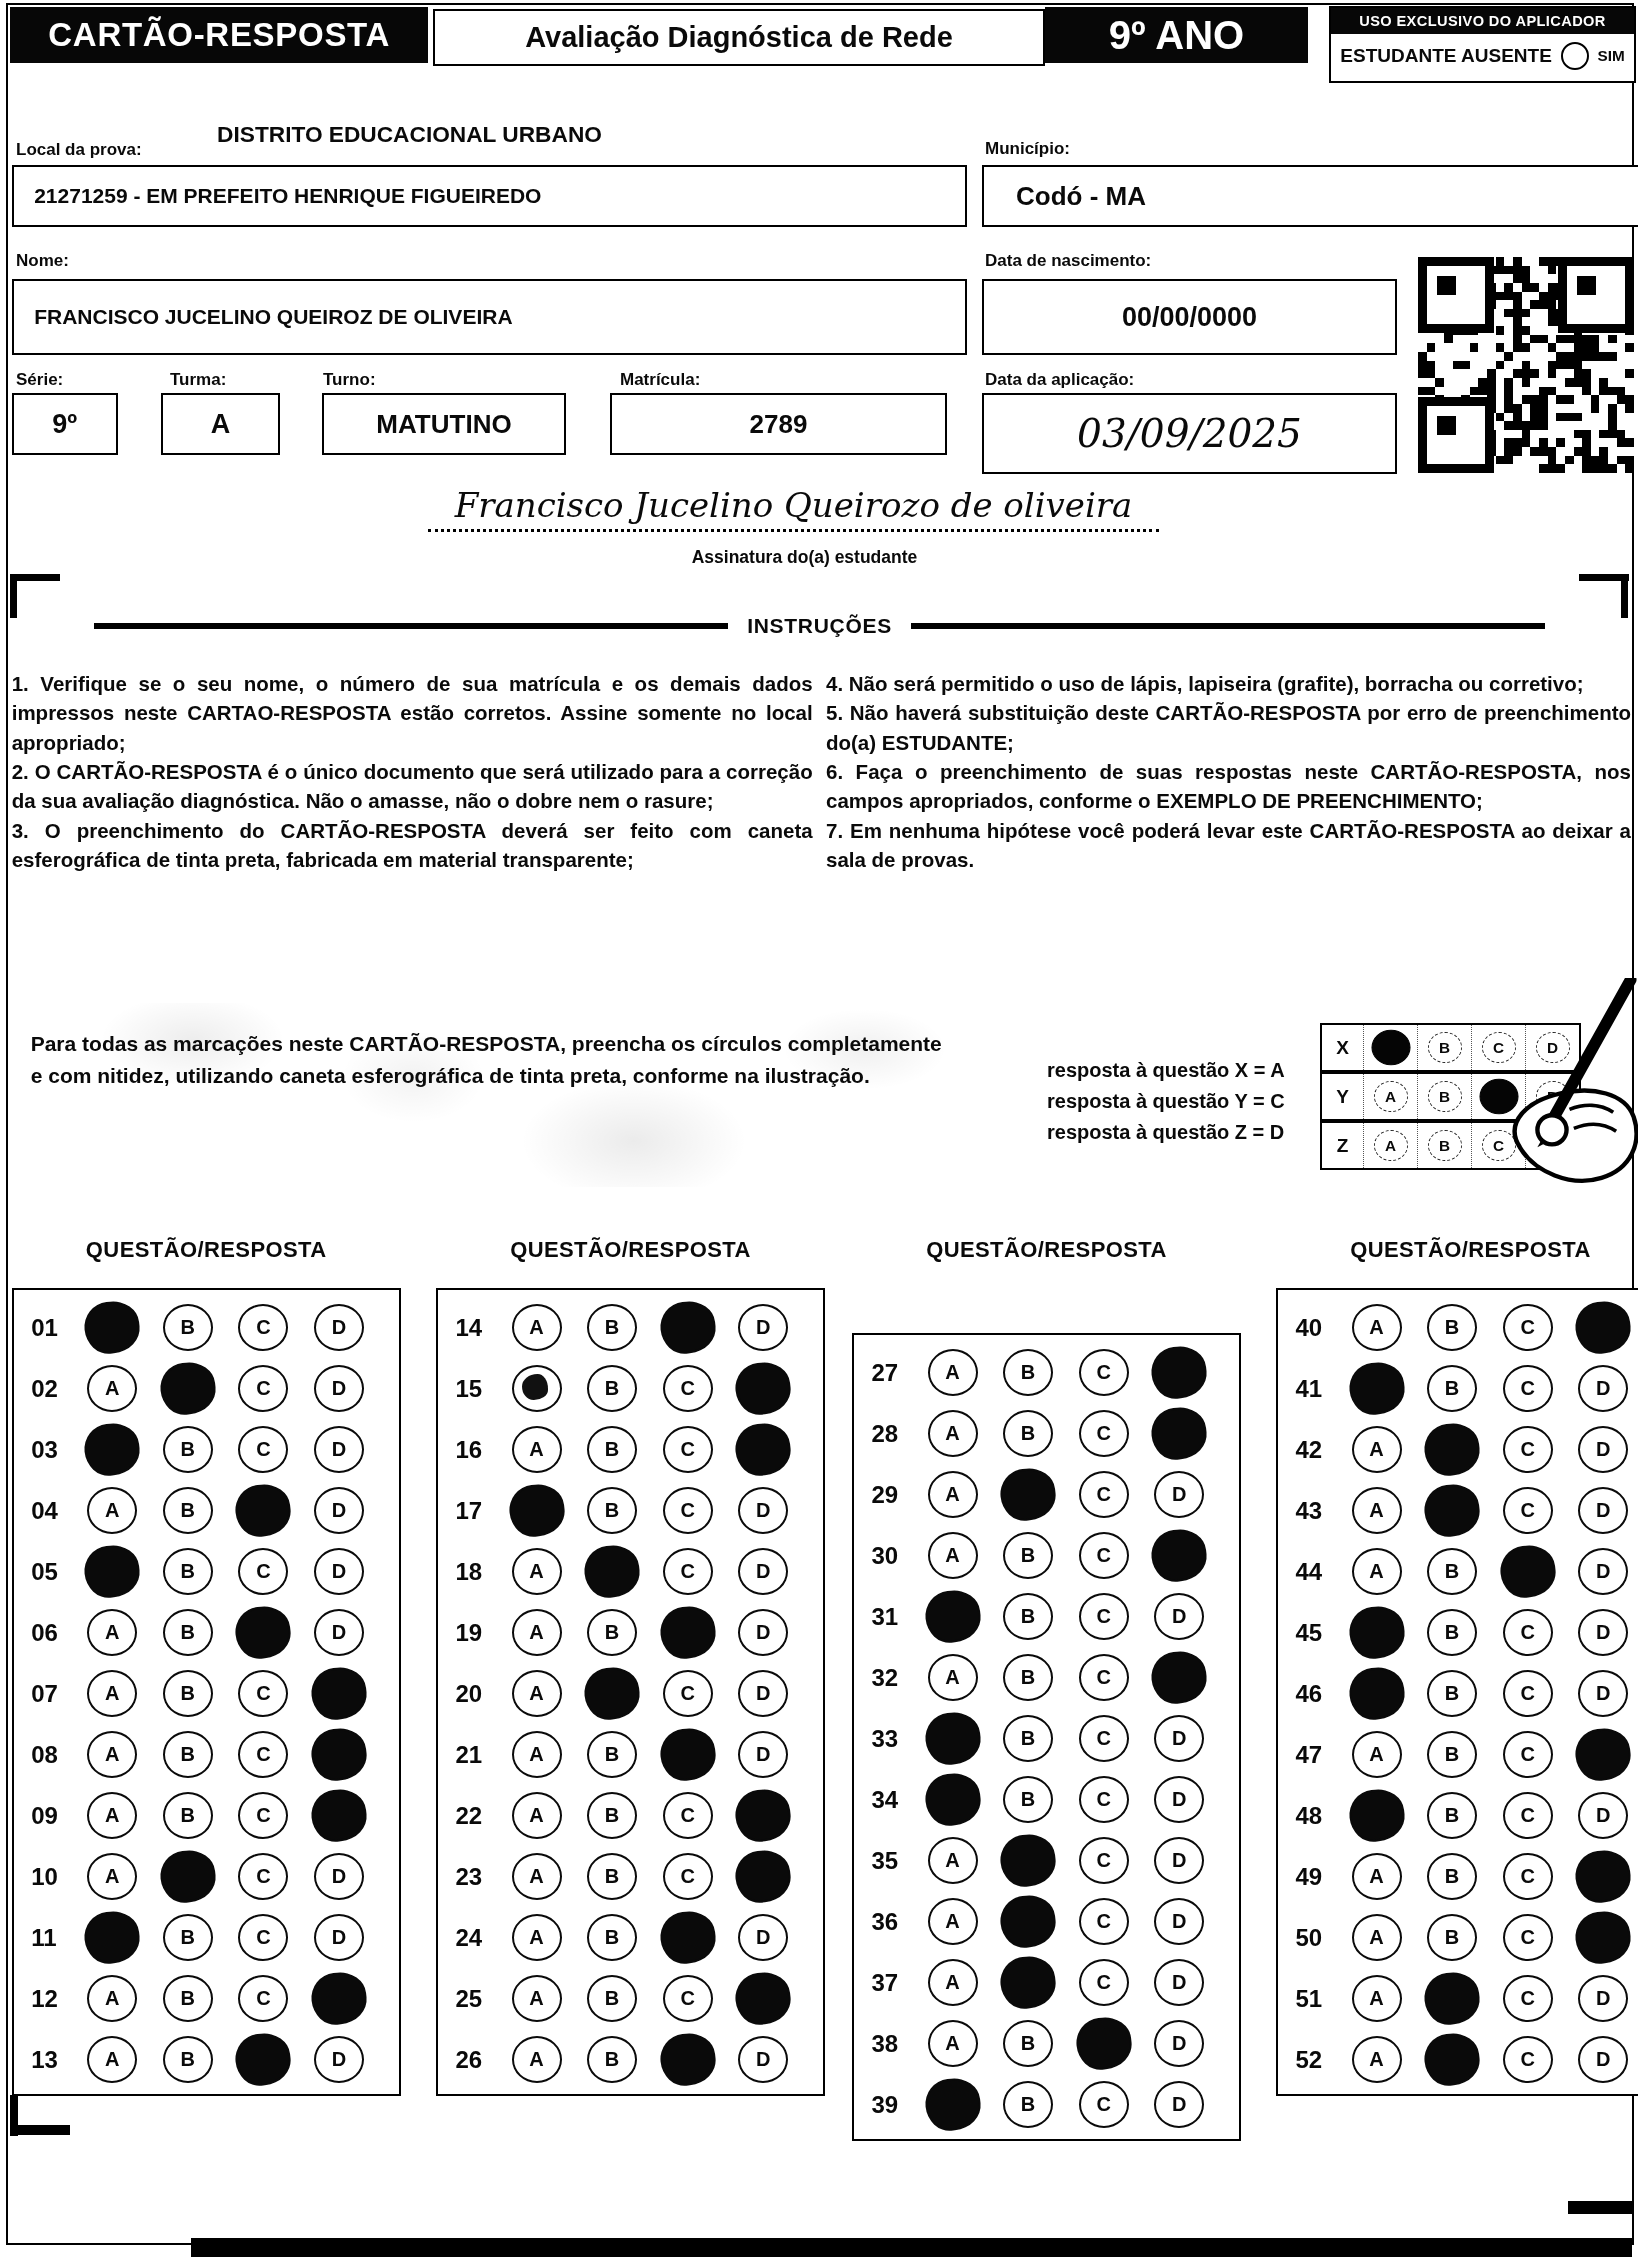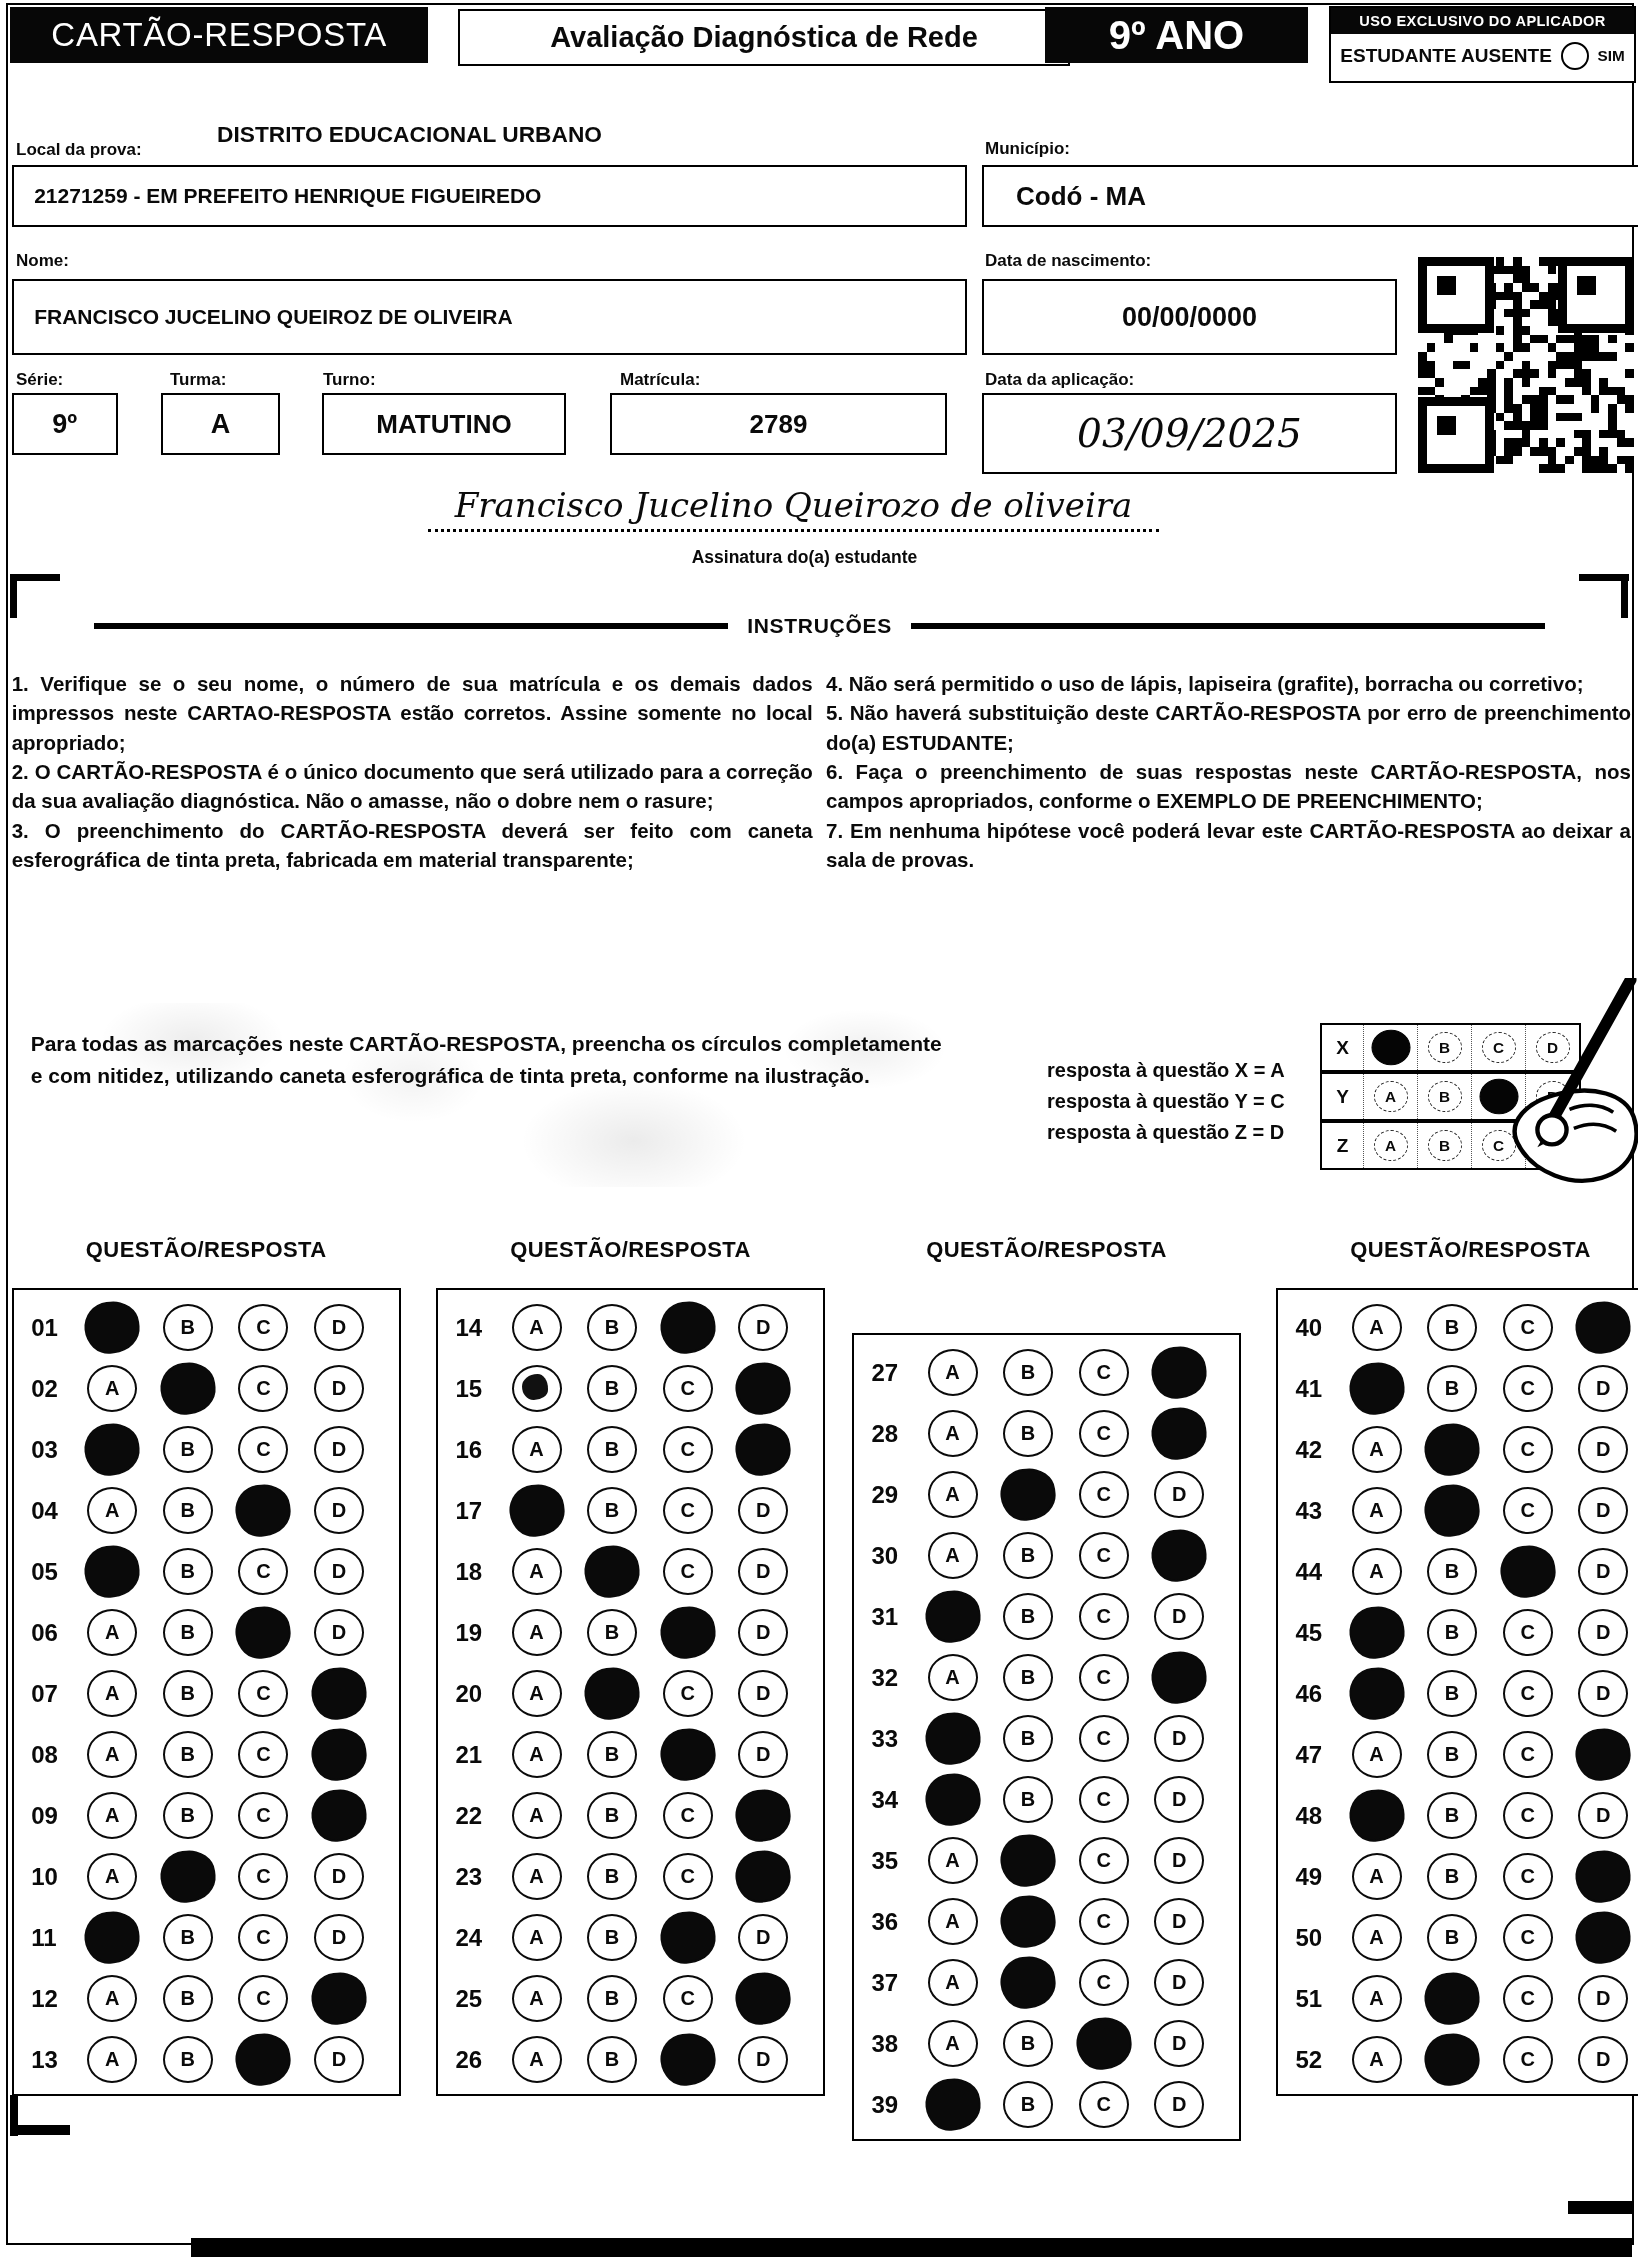--- a/index.html
+++ b/index.html
@@ -4,22 +4,22 @@
 <style>
   html,body{margin:0;padding:0;background:#fff;}
   body{width:1639px;height:2261px;position:relative;font-family:"Liberation Sans",sans-serif;color:#0a0a0a;overflow:hidden;}
   .abs{position:absolute;}
   .frame{position:absolute;left:5.8px;top:2.9px;width:1624px;height:2238px;border:2.9px solid #000;pointer-events:none;}
   .blackbox{background:#070707;color:#fff;display:flex;align-items:center;justify-content:center;}
   .bordered{border:2.9px solid #000;background:#fff;display:flex;align-items:center;}
   .lbl{font-weight:700;font-size:17px;}
   .handwriting{font-family:"DejaVu Serif",serif;font-style:italic;}
   
-  .hd-card{left:10.2px;top:7.3px;width:418px;height:56px;font-size:33px;font-weight:400;letter-spacing:0.7px;}
-  .hd-exam{left:433px;top:8.8px;width:608px;height:53px;justify-content:center;font-size:29px;font-weight:700;margin-left:25px;}
+  .hd-card{left:10.2px;top:7.3px;width:418px;height:56px;font-size:33px;font-weight:700;letter-spacing:0.7px;}
+  .hd-exam{left:433px;top:8.8px;width:608px;height:53px;justify-content:center;font-size:29px;font-weight:700;}
   .hd-grade{left:1045px;top:7.3px;width:263px;height:56px;font-size:40px;font-weight:700;}
   .hd-aplicador{left:1329px;top:5.8px;width:303px;height:73px;border:2.2px solid #000;background:#fff;}
   .hd-aplicador .strip{height:26px;background:#070707;color:#fff;display:flex;align-items:center;justify-content:center;font-size:14.6px;font-weight:700;letter-spacing:0.4px;}
   .absent-row{display:flex;align-items:center;justify-content:center;gap:8.8px;padding-top:8px;font-size:19px;font-weight:700;}
   .absent-circle{width:24px;height:24px;border:2.2px solid #000;border-radius:50%;background:#fff;}
   .absent-sim{font-size:15.3px;font-weight:700;}
   
   .school-box{left:11.7px;top:165px;width:931px;height:58px;padding-left:20.5px;font-size:21px;font-weight:700;}
   .mun-box{left:982px;top:165px;width:649px;height:58px;padding-left:32px;font-size:26px;font-weight:700;}
   .nome-box{left:11.7px;top:279px;width:931px;height:72px;padding-left:20.5px;font-size:21px;font-weight:700;}

